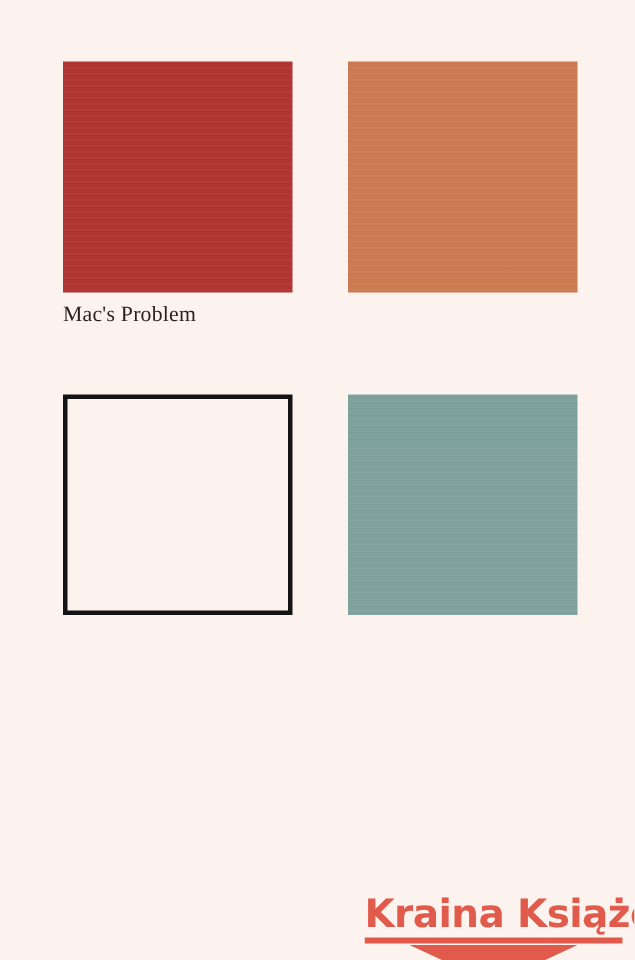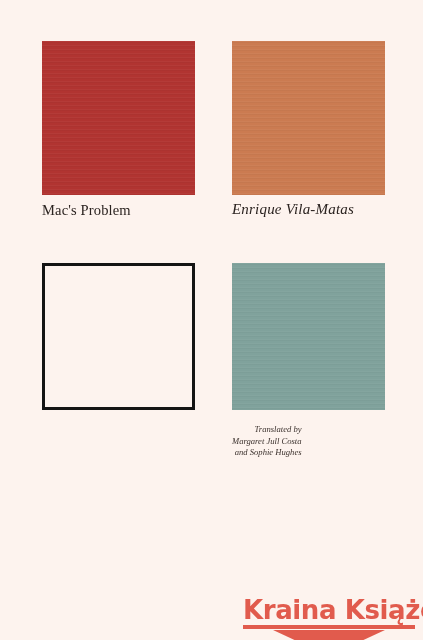--- a/index.html
+++ b/index.html
@@ -143,27 +143,21 @@
   </div>
 
   <div class="swatch" id="sq-outline"></div>
 
   <div class="swatch" id="sq-teal">
     <div class="swatch-grain"></div>
   </div>
 
   <div id="title">Mac's Problem</div>
 
-  <div id="author">Enrique Vila-Matas</div>
 
-  <div id="translator">
-    <div>Translated by</div>
-    <div>Margaret Jull Costa</div>
-    <div>and Sophie Hughes</div>
-  </div>
 
   <div id="watermark">
     <div id="watermark-text">Kraina Książek</div>
     <div id="watermark-rule"></div>
     <div id="watermark-book"></div>
   </div>
 
 </div>
 
 </body></html>

